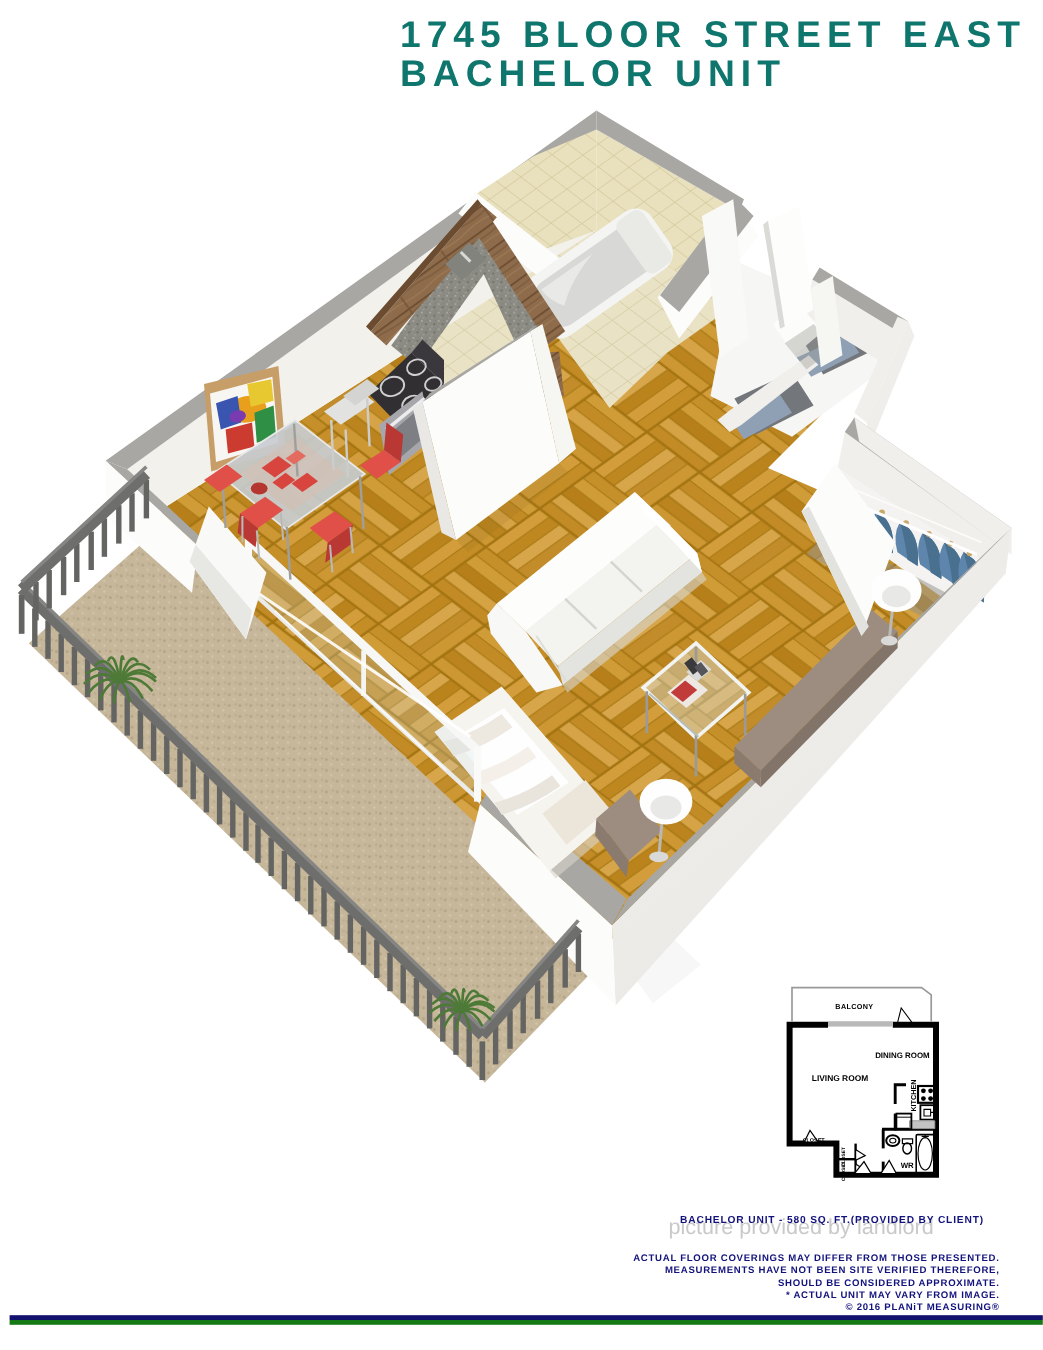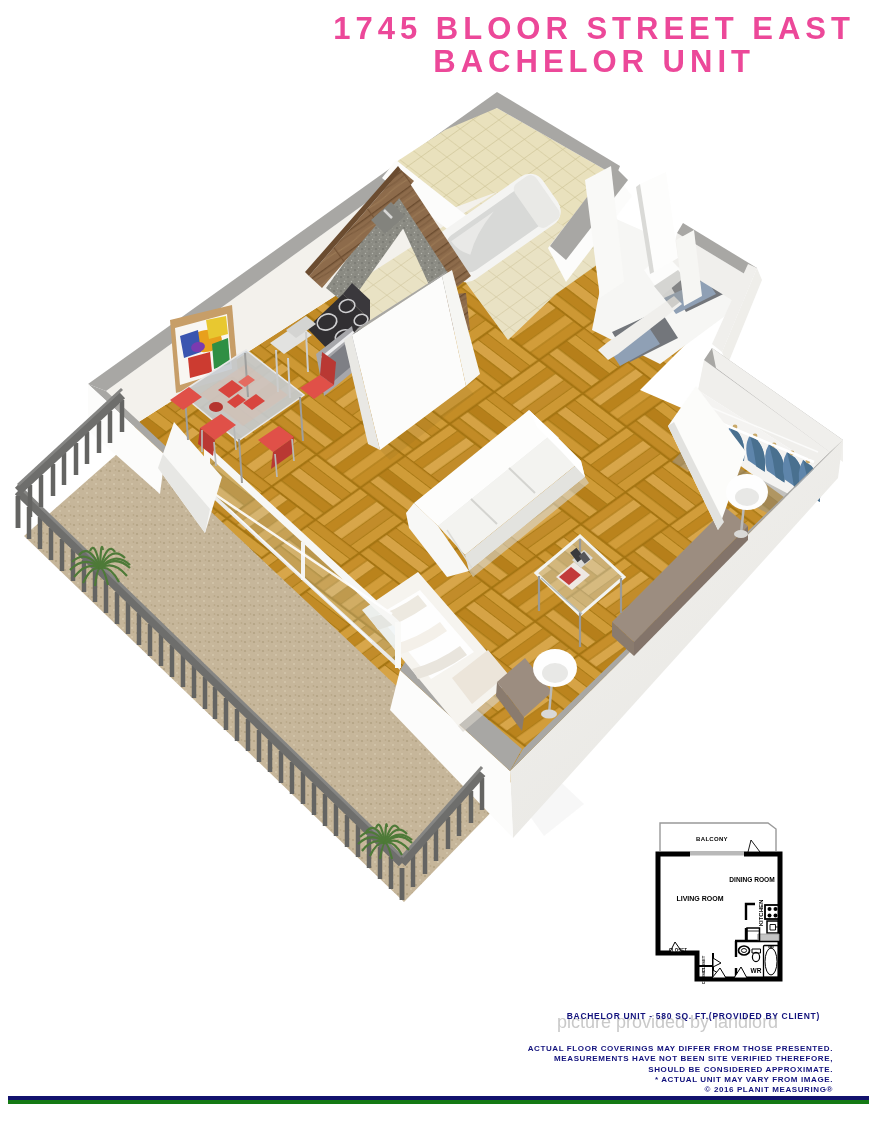--- a/index.html
+++ b/index.html
@@ -1,17 +1,17 @@
 <!DOCTYPE html>
 <html><head>
 <meta charset="utf-8">
 <style>
 html,body{margin:0;padding:0;background:#ffffff;width:869px;height:1125px;overflow:hidden;}
 *{font-family:"Liberation Sans",sans-serif;}
-.title{position:absolute;right:14px;top:12px;text-align:center;color:#ec4899;font-weight:bold;
+.title{position:absolute;right:14px;top:12px;text-align:left;color:#0f766e;font-weight:bold;
  font-size:31px;letter-spacing:5px;line-height:33px;}
 .wm{position:absolute;left:557px;top:1012px;color:#c9c9c9;font-size:18px;}
 .cap{position:absolute;right:49px;top:1011px;color:#12127d;font-weight:bold;font-size:8.5px;letter-spacing:0.7px;}
 .disc{position:absolute;right:36px;top:1044px;color:#12127d;font-weight:bold;font-size:8px;
  letter-spacing:0.6px;text-align:right;line-height:10.3px;margin-left:24px;}
 .barnavy{position:absolute;left:8px;top:1096px;width:861px;height:4px;background:#12126e;}
 .bargreen{position:absolute;left:8px;top:1100px;width:861px;height:4px;background:#157a15;}
 svg{position:absolute;left:0;top:0;}
 </style>
 </head>

